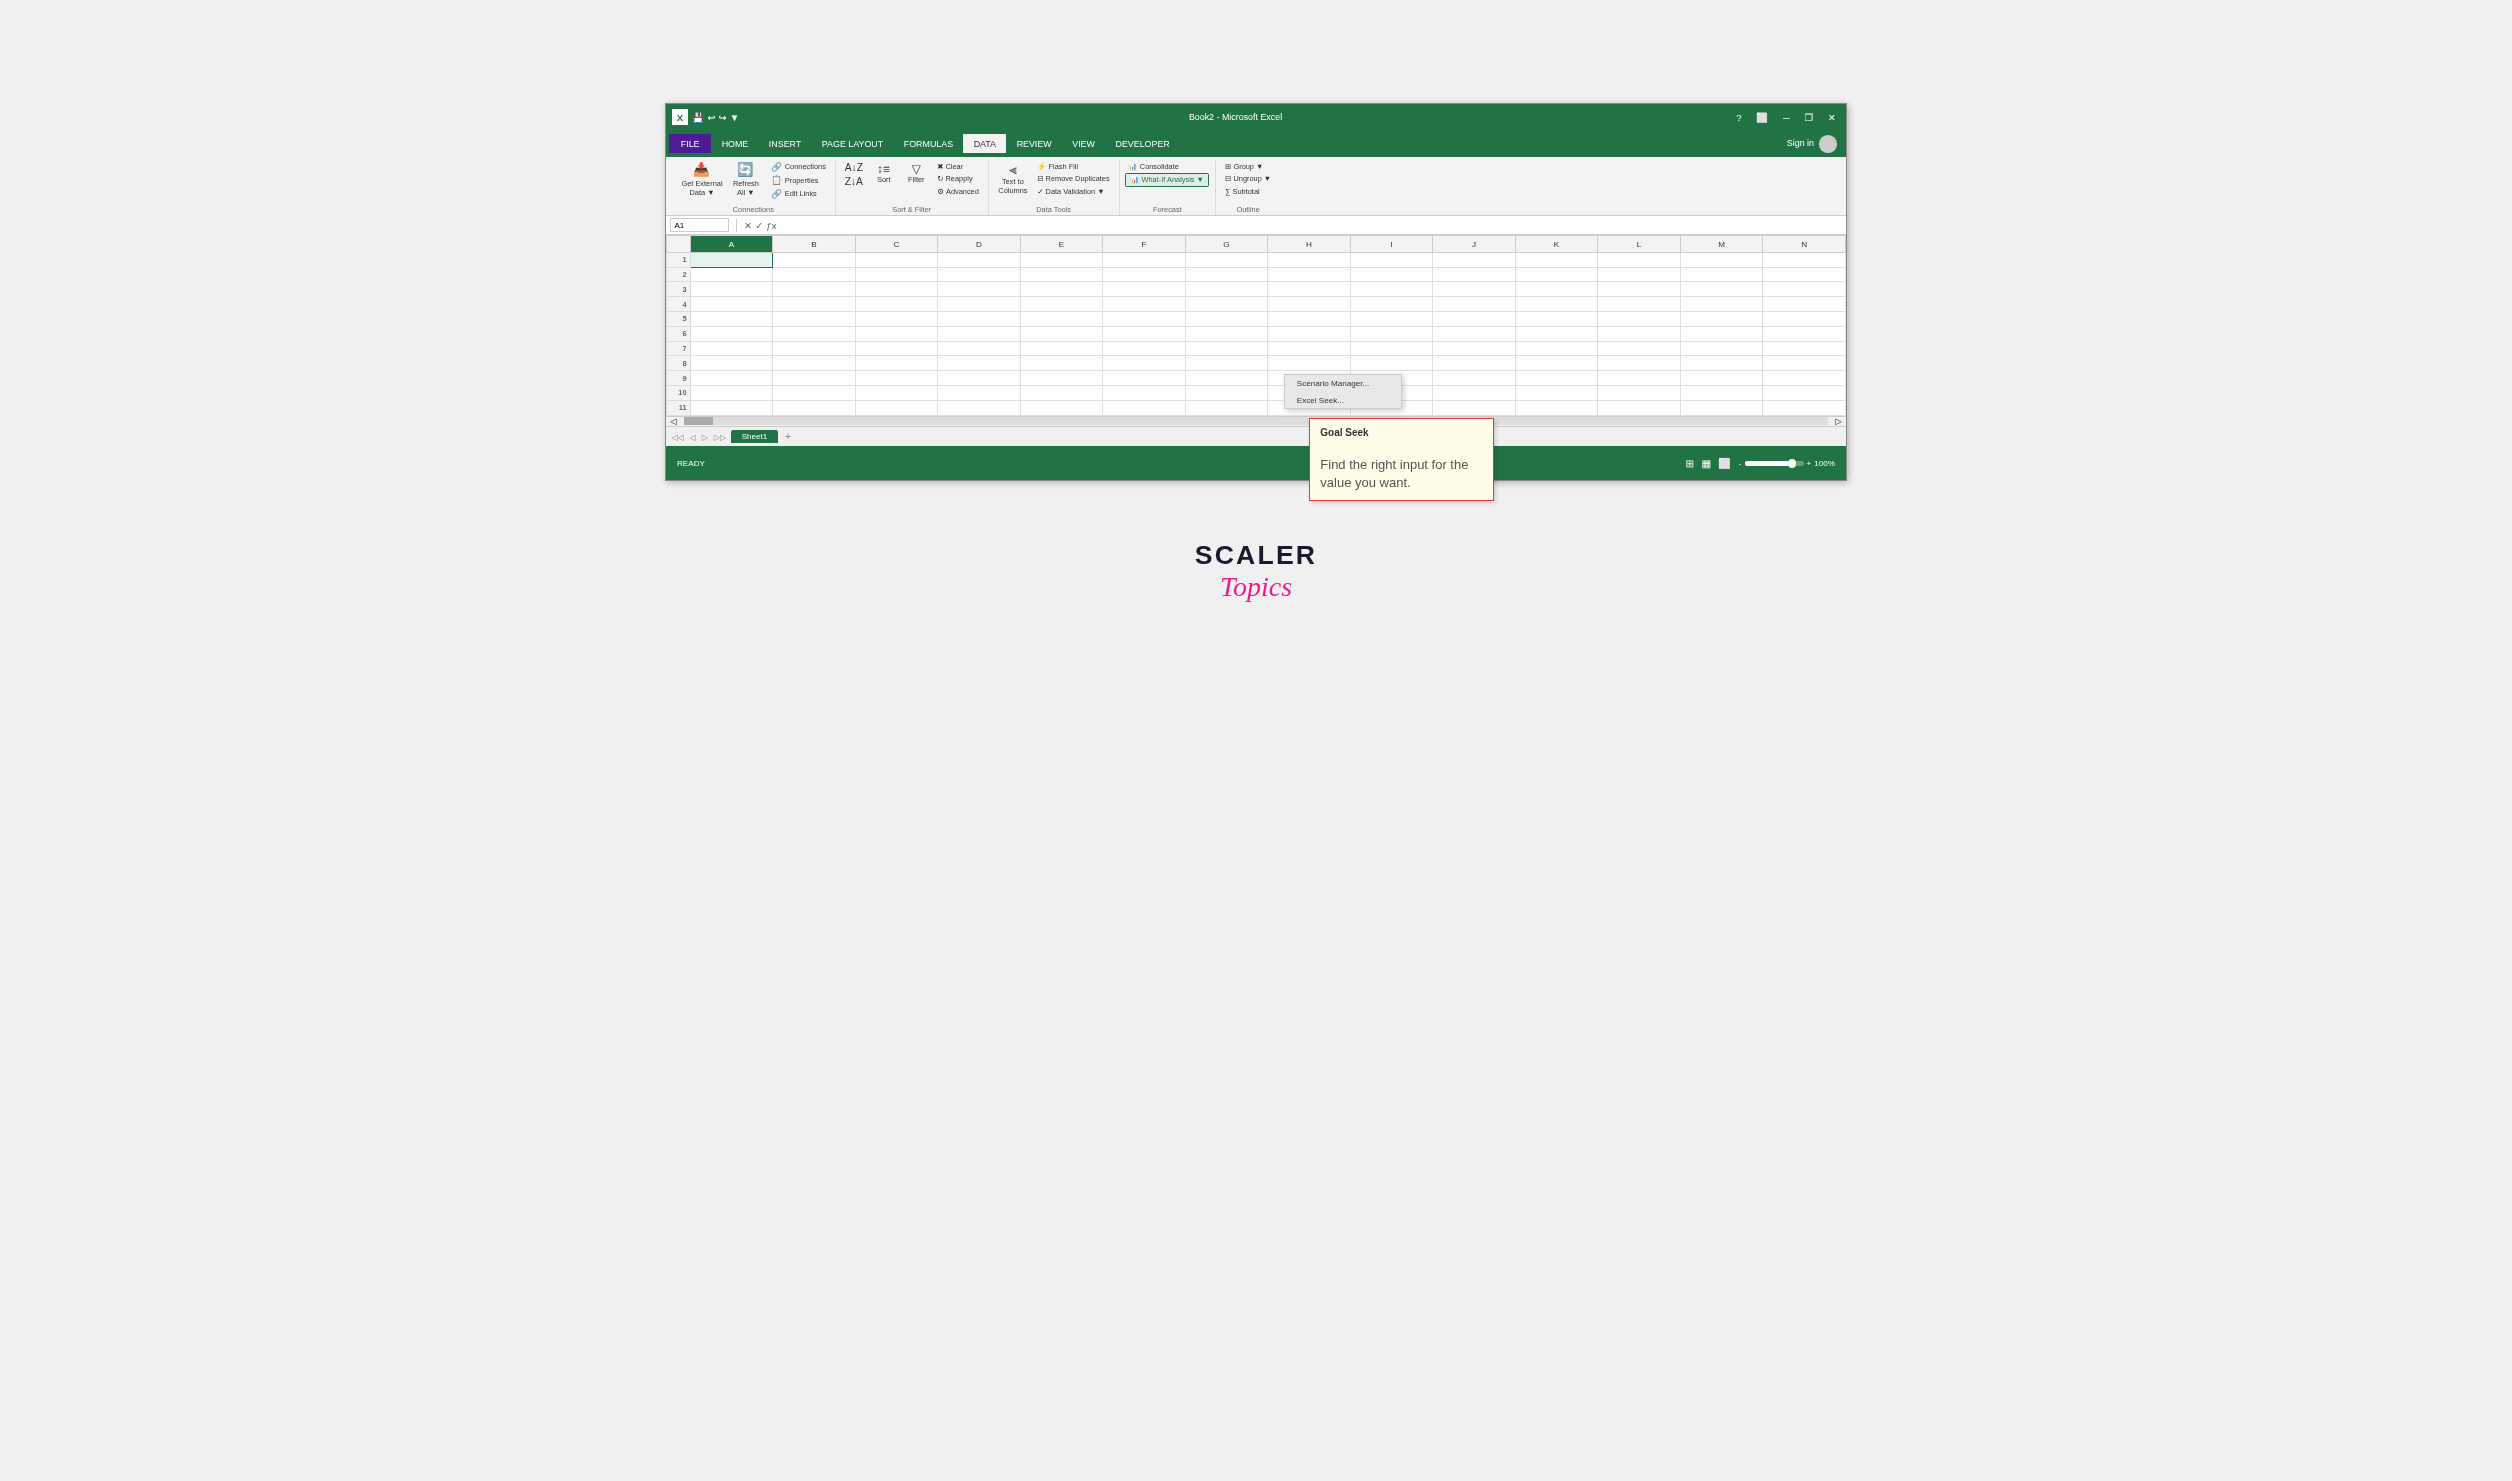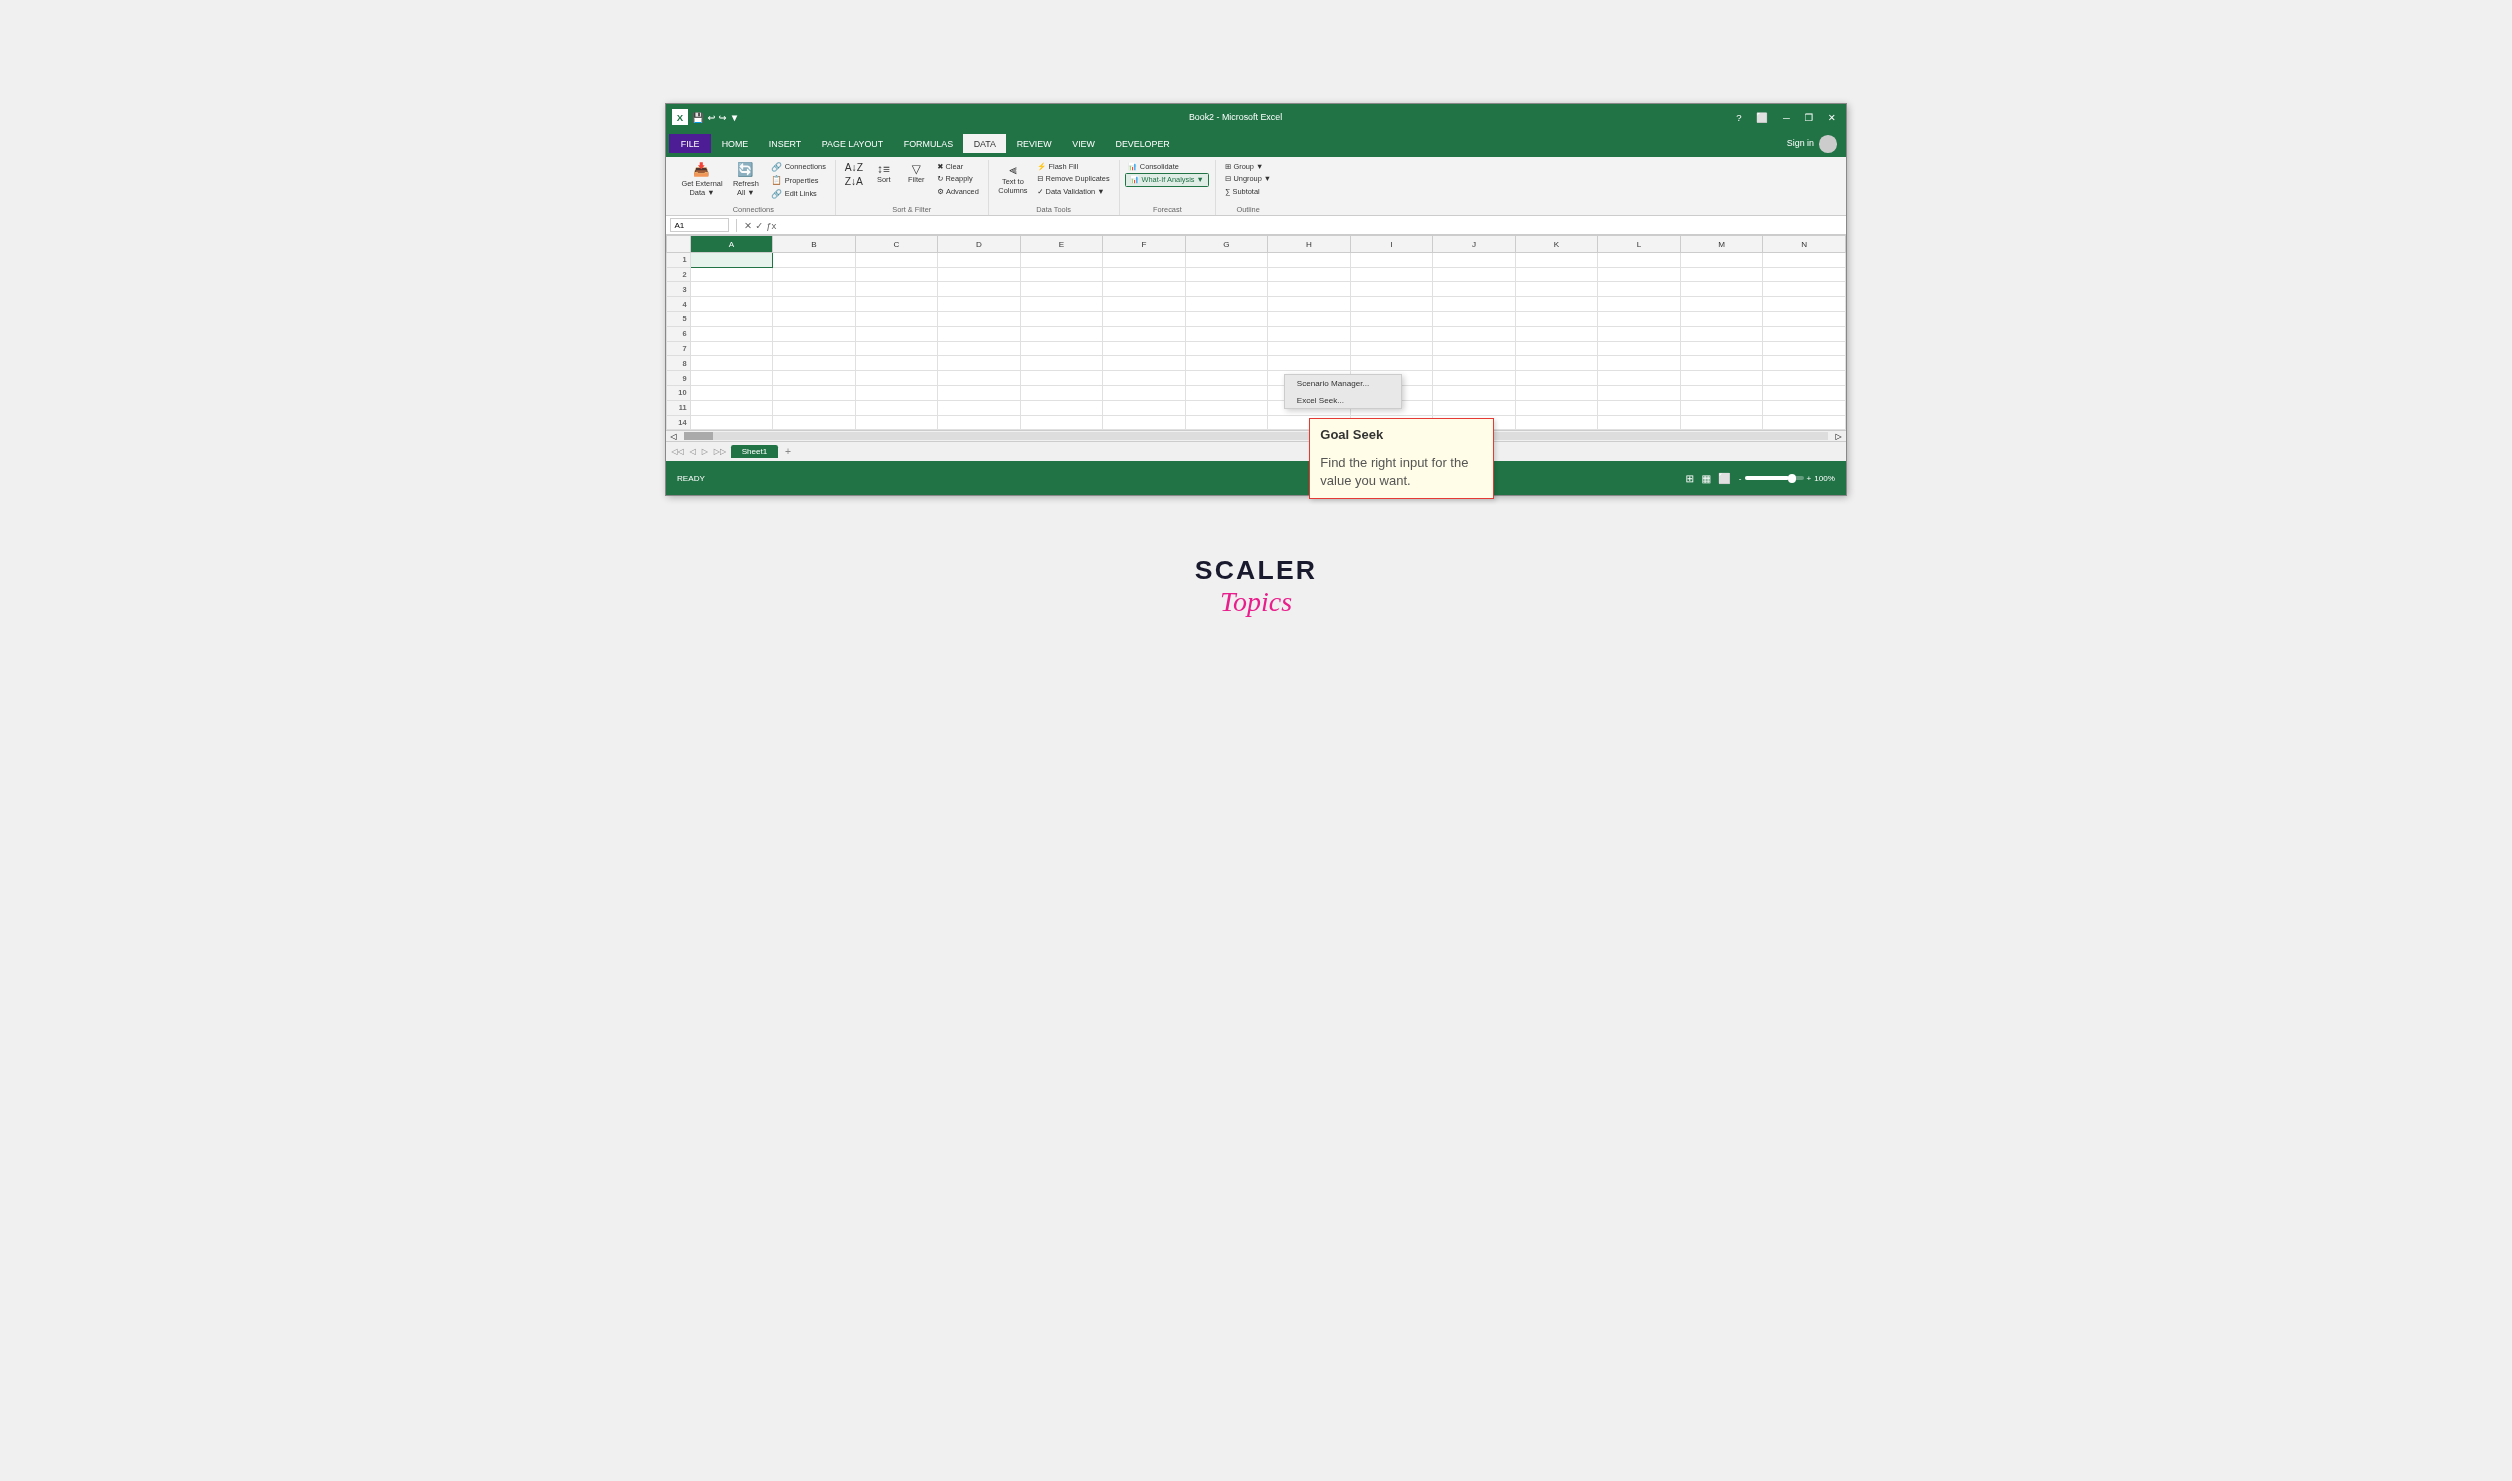--- a/index.html
+++ b/index.html
@@ -370,23 +370,23 @@
       background: #fffde7;
       border: 1.5px solid #e53935;
       padding: 7.4px 10.3px;
       min-width: 148px;
       max-width: 185px;
       z-index: 200;
       box-shadow: 1.5px 1.5px 4.4px rgba(0,0,0,0.15);
     }
     .tooltip-title {
       font-weight: bold;
-      font-size: 13px;
+      font-size: 10px;
       color: #333;
-      margin-bottom: 12px;
+      margin-bottom: 18px;
     }
     .tooltip-desc {
       font-size: 13px;
       color: #555;
       line-height: 1.4;
     }
 
     
     .scaler-logo {
       margin-top: 59px;
@@ -816,37 +816,20 @@
                 <td class="grid-cell"></td>
                 <td class="grid-cell"></td>
                 <td class="grid-cell"></td>
                 <td class="grid-cell"></td>
                 <td class="grid-cell"></td>
                 <td class="grid-cell"></td>
                 <td class="grid-cell"></td>
                 <td class="grid-cell"></td>
                 <td class="grid-cell"></td>
               </tr>
-              <tr>
-                <th class="grid-row-num">14</th>
-                <td class="grid-cell"></td>
-                <td class="grid-cell"></td>
-                <td class="grid-cell"></td>
-                <td class="grid-cell"></td>
-                <td class="grid-cell"></td>
-                <td class="grid-cell"></td>
-                <td class="grid-cell"></td>
-                <td class="grid-cell"></td>
-                <td class="grid-cell"></td>
-                <td class="grid-cell"></td>
-                <td class="grid-cell"></td>
-                <td class="grid-cell"></td>
-                <td class="grid-cell"></td>
-                <td class="grid-cell"></td>
-              </tr>
             </tbody>
         </table>
       </div>
 
       <div class="dropdown-menu">
         <div class="dropdown-item highlighted">Scenario Manager...</div>
         <div class="dropdown-item highlighted">Excel Seek...</div>
       </div>
 
       <div class="tooltip-box">

